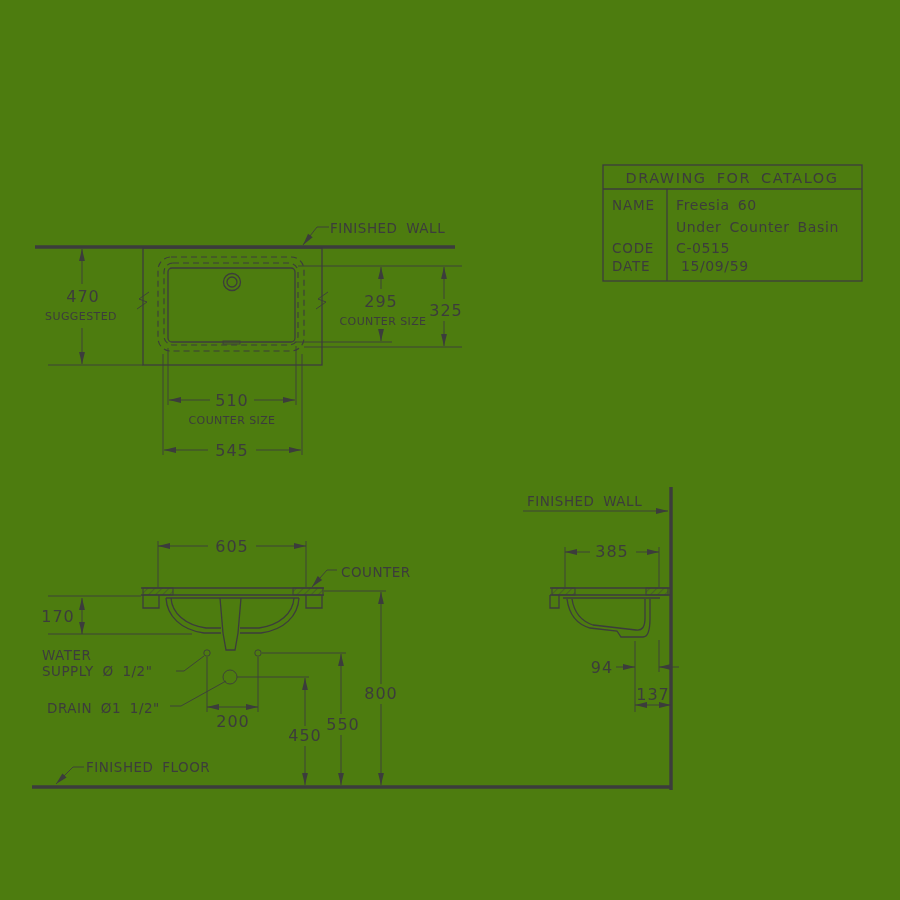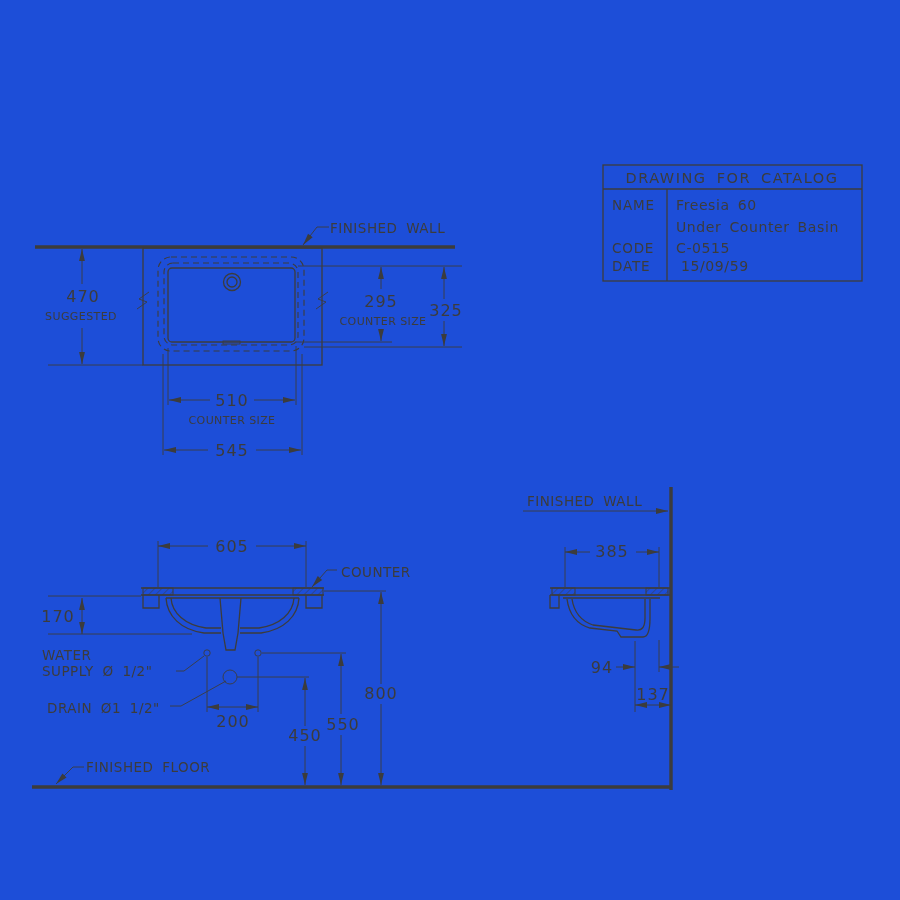--- a/index.html
+++ b/index.html
@@ -1,16 +1,16 @@
 <!DOCTYPE html>
 <html><head>
 <meta charset="utf-8">
 <style>
   html,body{margin:0;padding:0;background:#ffffff;}
-  .stage{width:900px;height:900px;position:relative;background:#1d4ed8;}
+  .stage{width:900px;height:900px;position:relative;background:#4d7c0f;}
   svg{display:block;}
   svg text{fill:#3c3c3c;font-family:"DejaVu Sans","Liberation Sans",sans-serif;}
   .thin{stroke:#3c3c3c;stroke-width:0.9;fill:none;}
   .med{stroke:#3c3c3c;stroke-width:1.3;fill:none;}
   .thick{stroke:#3c3c3c;stroke-width:3.4;fill:none;}
   .dash{stroke:#3c3c3c;stroke-width:1.1;fill:none;stroke-dasharray:6 4;}
   .hatchfill{fill:url(#hatch);stroke:#3c3c3c;stroke-width:1;}
   .num{font-size:16px;letter-spacing:1px;text-anchor:middle;}
   .small{font-size:11px;letter-spacing:0.4px;text-anchor:middle;}
   .lbl{font-size:13.5px;letter-spacing:0.5px;word-spacing:4px;}

